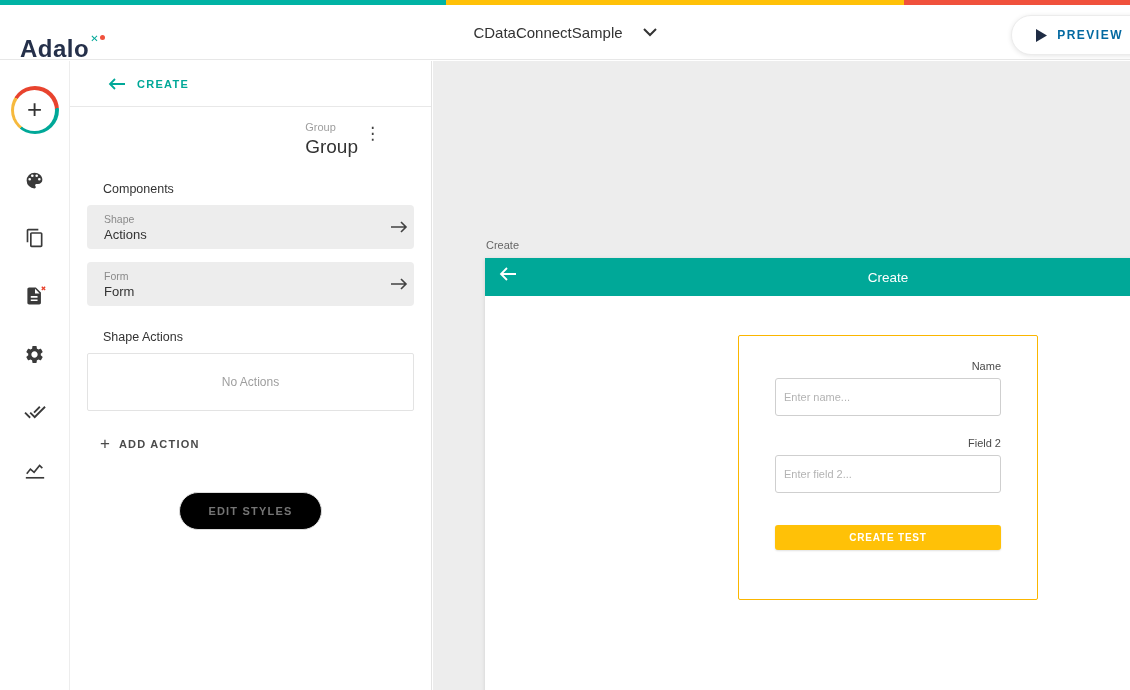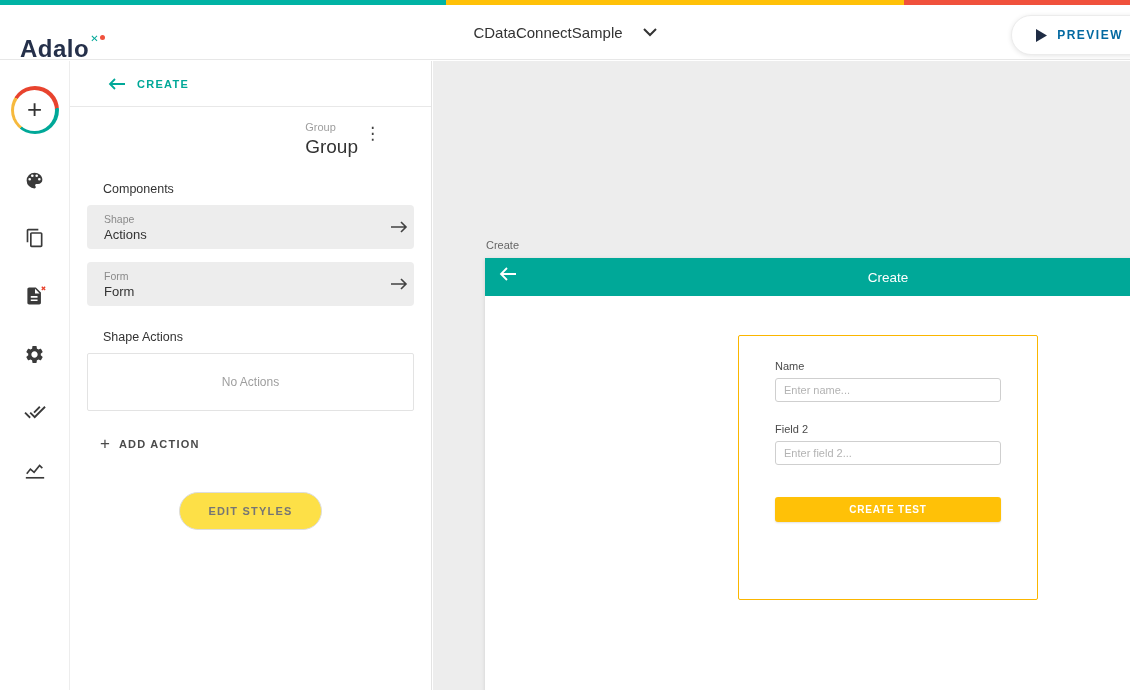--- a/index.html
+++ b/index.html
@@ -62,39 +62,39 @@
 
   .no-actions { margin:6px 17px 0 17px; height:58px; border:1px solid #e3e3e3; border-radius:2px;
     display:flex; align-items:center; justify-content:center; }
   .no-actions span { font-size:12px; color:#9e9e9e; }
 
   .add-action { margin:24px 0 0 30px; background:none; border:none; display:flex; align-items:center;
     gap:9px; cursor:pointer; }
   .add-action .plus { font-size:17px; color:#4a4a4a; font-weight:400; line-height:1; }
   .add-action .lbl { font-size:11px; font-weight:bold; letter-spacing:1.2px; color:#4a4a4a; }
 
-  .edit-styles { display:block; margin:40px auto 0 auto; padding:12px 28px; background:#fde047;
+  .edit-styles { display:block; margin:40px auto 0 auto; padding:12px 28px; background:#000000;
     border:1px solid #ddd; border-radius:22px; font-size:11px; font-weight:bold; letter-spacing:1.2px;
     color:#757575; cursor:pointer; }
 
   
   .canvas { position:absolute; top:61px; left:433px; right:0; bottom:0; background:#ededed; overflow:hidden; }
   .screen-label { position:absolute; left:53px; top:178px; font-size:11px; color:#666; }
   .phone { position:absolute; left:52px; top:197px; width:806px; height:435px; background:#fff;
     box-shadow:0 1px 4px rgba(0,0,0,.12); }
   .phone-header { height:38px; background:#00a898; display:flex; align-items:center; position:relative; }
   .phone-back { position:absolute; left:14px; top:9px; cursor:pointer; }
   .phone-title { width:100%; text-align:center; color:#fff; font-size:13.5px; font-weight:500; }
   .phone-body { position:relative; height:397px; background:#fff; }
 
   .form-widget { position:absolute; left:253px; top:39px; width:300px; height:265px;
     border:1px solid #fbb600; border-radius:2px; background:#fff; padding:24px 36px 0 36px; cursor:pointer; }
   .field { margin-bottom:21px; }
-  .field-label { font-size:11px; color:#4a4a4a; margin-bottom:6px; }
-  .field input { width:100%; height:24px; border:1px solid #cfcfcf; border-radius:3px;
+  .field-label { font-size:11px; color:#4a4a4a; margin-bottom:6px;text-align:right; }
+  .field input { width:100%; height:38px; border:1px solid #cfcfcf; border-radius:3px;
     font-size:11px; color:#333; padding:0 8px; outline:none; font-family:inherit; }
   .field input::placeholder { color:#b3b3b3; }
   .create-test-btn { width:100%; height:25px; margin-top:11px; background:#ffc107; border:none;
     border-radius:3px; color:#fff; font-size:10px; font-weight:bold; letter-spacing:.8px; cursor:pointer;
     box-shadow:0 1px 2px rgba(0,0,0,.12); }
 </style>
 </head>
 <body>
 
 <div class="stripe">

